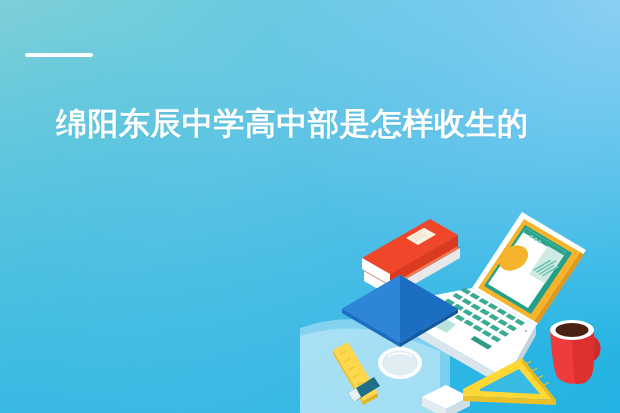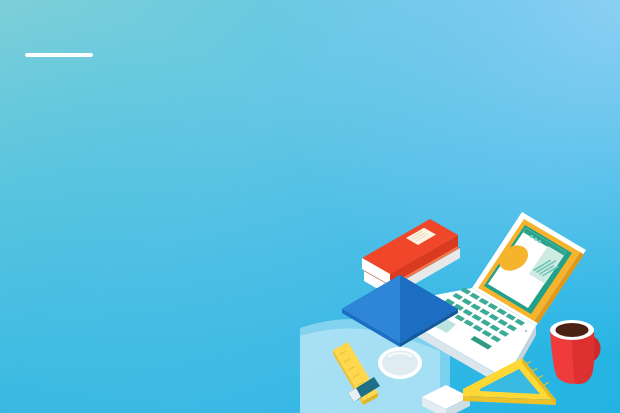--- a/index.html
+++ b/index.html
@@ -67,20 +67,21 @@
 </head>
 <body>
 
 <div id="banner">
 
   <div class="tint-tr"></div>
   <div class="tint-bl"></div>
 
   <div class="rule"></div>
 
+  <div class="headline">绵阳东辰中学高中部是怎样收生的</div>
 
   <div class="illus">
     <svg viewBox="0 0 320 235" xmlns="http://www.w3.org/2000/svg">
 
       <g>
         <path d="M0 150 C 30 140, 60 138, 95 146 L 150 168 L 150 235 L 0 235 Z" fill="#b9e6f5" opacity="0.55"></path>
         <path d="M0 158 C 28 149, 58 148, 92 155 L 140 173 L 140 235 L 0 235 Z" fill="#d4f0fa" opacity="0.45"></path>
       </g>
 
       <g>

